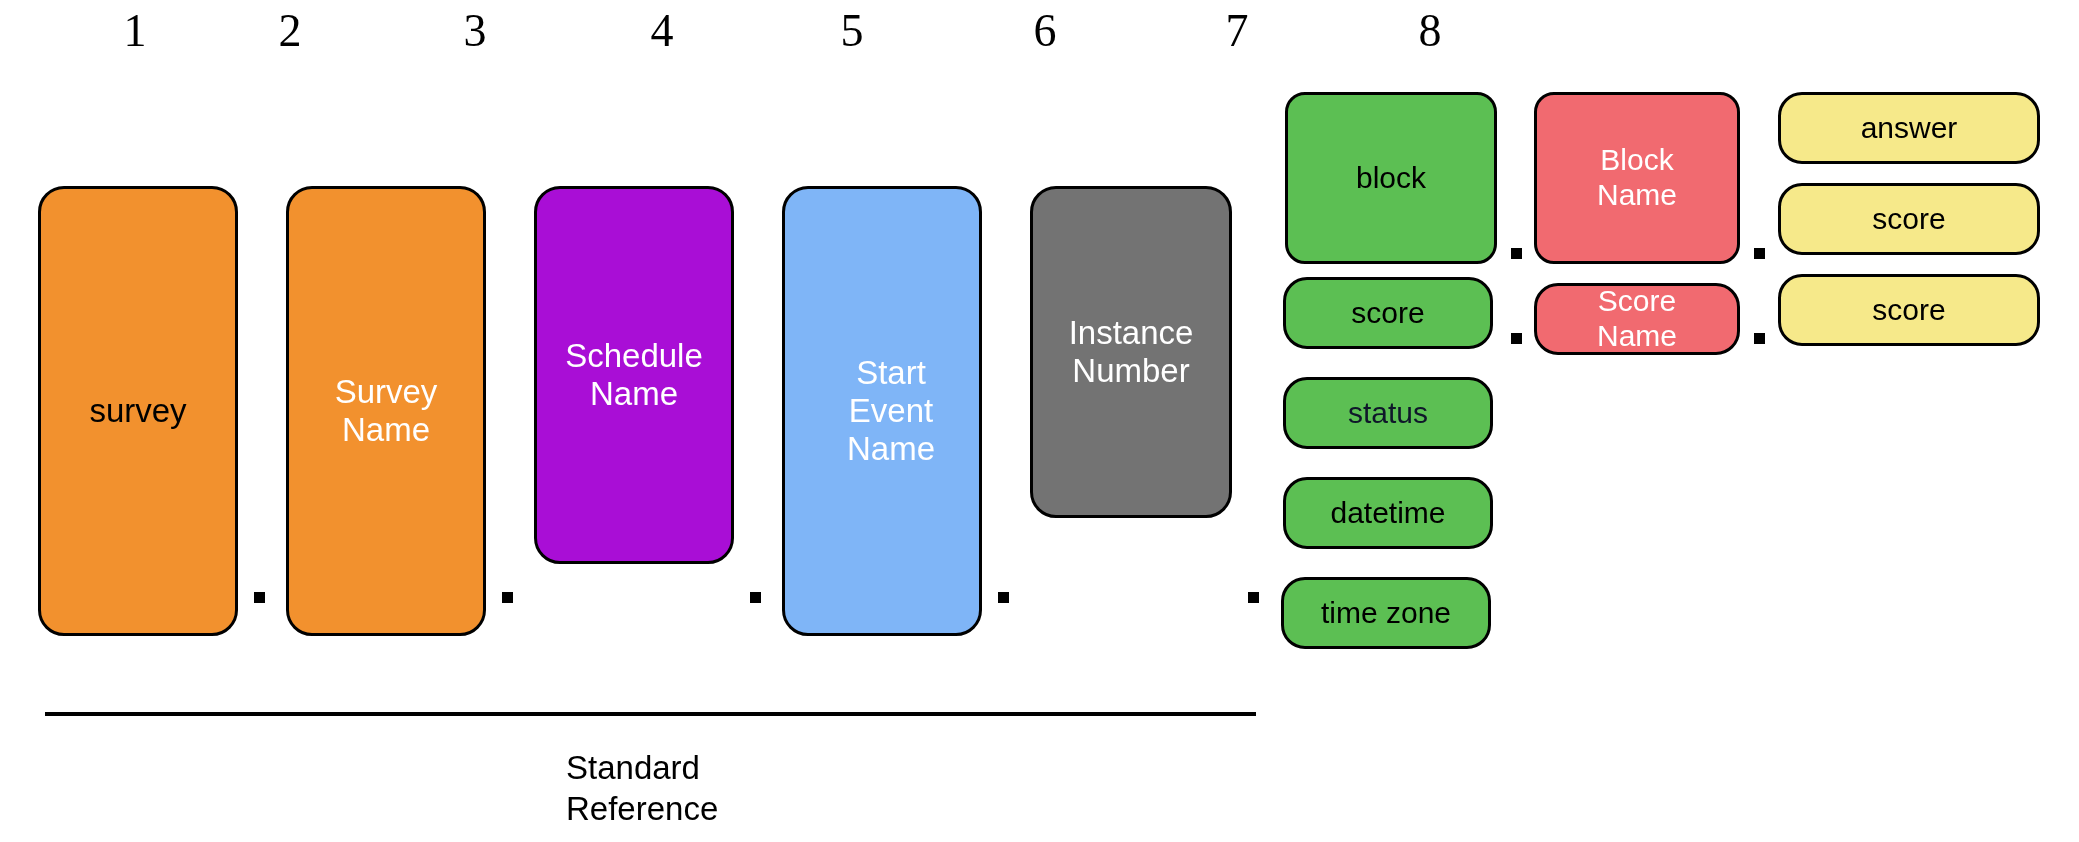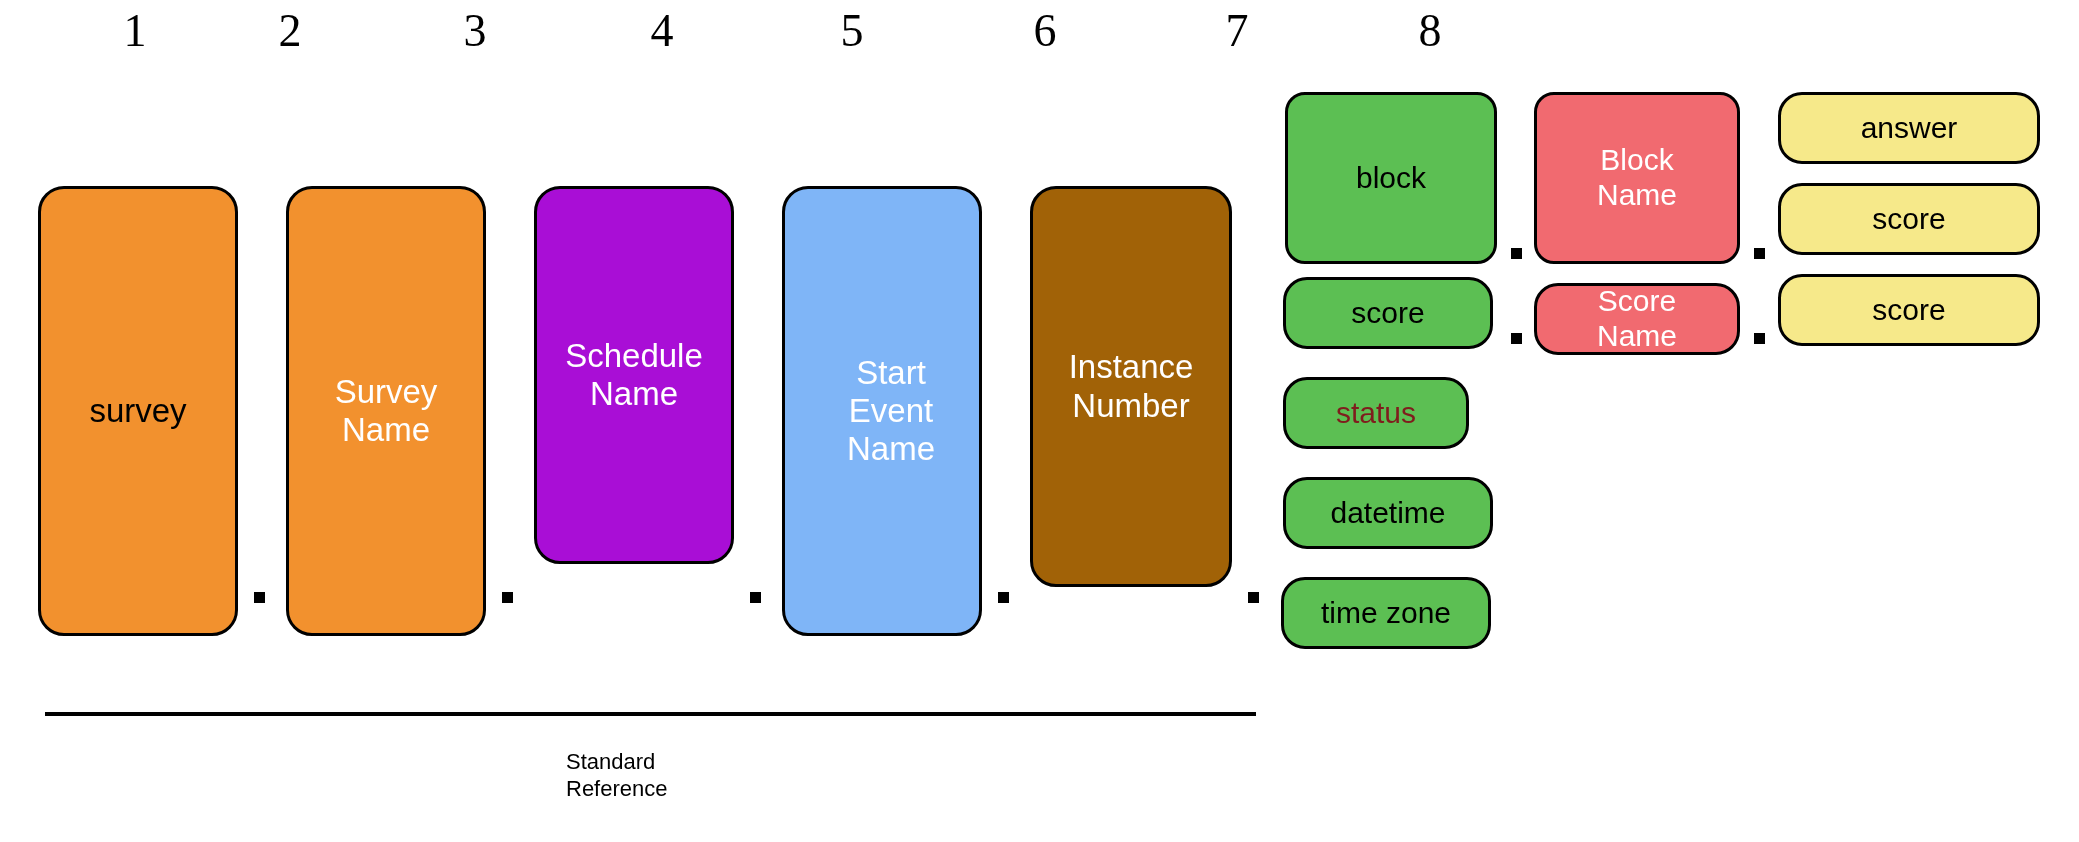--- a/index.html
+++ b/index.html
@@ -50,21 +50,21 @@
     background: #000000;
   }
   .rule {
     position: absolute;
     background: #000000;
     height: 4px;
   }
   .caption {
     position: absolute;
     font-family: "Liberation Sans", sans-serif;
-    font-size: 22px;
+    font-size: 33px;
     color: #000000;
     line-height: 1.24;
     text-align: left;
     white-space: pre-line;
   }
 </style>
 </head>
 <body>
 
 <div id="canvas">
@@ -87,31 +87,31 @@
 
   <div class="node tall" style="left: 534px; top: 186px; width: 200px; height: 378px; background: rgb(169, 14, 214); color: rgb(255, 255, 255); white-space: pre-line;">Schedule
 Name</div>
   <div class="dot" style="left:750px; top:592px;"></div>
 
   <div class="node tall" style="left: 782px; top: 186px; width: 200px; height: 450px; background: rgb(127, 181, 247); color: rgb(255, 255, 255); white-space: pre-line; padding-left: 24px;">Start
 Event
 Name</div>
   <div class="dot" style="left:998px; top:592px;"></div>
 
-  <div class="node tall" style="left: 1030px; top: 186px; width: 202px; height: 401px; background: #a16207; color: rgb(255, 255, 255); white-space: pre-line;">Instance
+  <div class="node tall" style="left: 1030px; top: 186px; width: 202px; height: 332px; background: #737373; color: rgb(255, 255, 255); white-space: pre-line;">Instance
 Number</div>
   <div class="dot" style="left:1248px; top:592px;"></div>
 
   <div class="node medium" style="left: 1285px; top: 92px; width: 212px; height: 172px; background: rgb(92, 191, 83); color: rgb(0, 0, 0); white-space: pre-line;">block</div>
   <div class="dot" style="left:1511px; top:248px;"></div>
 
   <div class="node small" style="left: 1283px; top: 277px; width: 210px; height: 72px; background: rgb(92, 191, 83); color: rgb(0, 0, 0); white-space: pre-line;">score</div>
   <div class="dot" style="left:1511px; top:333px;"></div>
 
-  <div class="node small" style="left: 1283px; top: 377px; width: 186px; height: 72px; background: rgb(92, 191, 83); color: #7f1d1d; white-space: pre-line;">status</div>
+  <div class="node small" style="left: 1283px; top: 377px; width: 210px; height: 72px; background: rgb(92, 191, 83); color: #0f172a; white-space: pre-line;">status</div>
 
   <div class="node small" style="left: 1283px; top: 477px; width: 210px; height: 72px; background: rgb(92, 191, 83); color: rgb(0, 0, 0); white-space: pre-line;">datetime</div>
 
   <div class="node small" style="left: 1281px; top: 577px; width: 210px; height: 72px; background: rgb(92, 191, 83); color: rgb(0, 0, 0); white-space: pre-line;">time zone</div>
 
   <div class="node medium" style="left: 1534px; top: 92px; width: 206px; height: 172px; background: rgb(241, 106, 112); color: rgb(255, 255, 255); white-space: pre-line;">Block
 Name</div>
   <div class="dot" style="left:1754px; top:248px;"></div>
 
   <div class="node small" style="left: 1534px; top: 283px; width: 206px; height: 72px; background: rgb(241, 106, 112); color: rgb(255, 255, 255); white-space: pre-line;">Score

